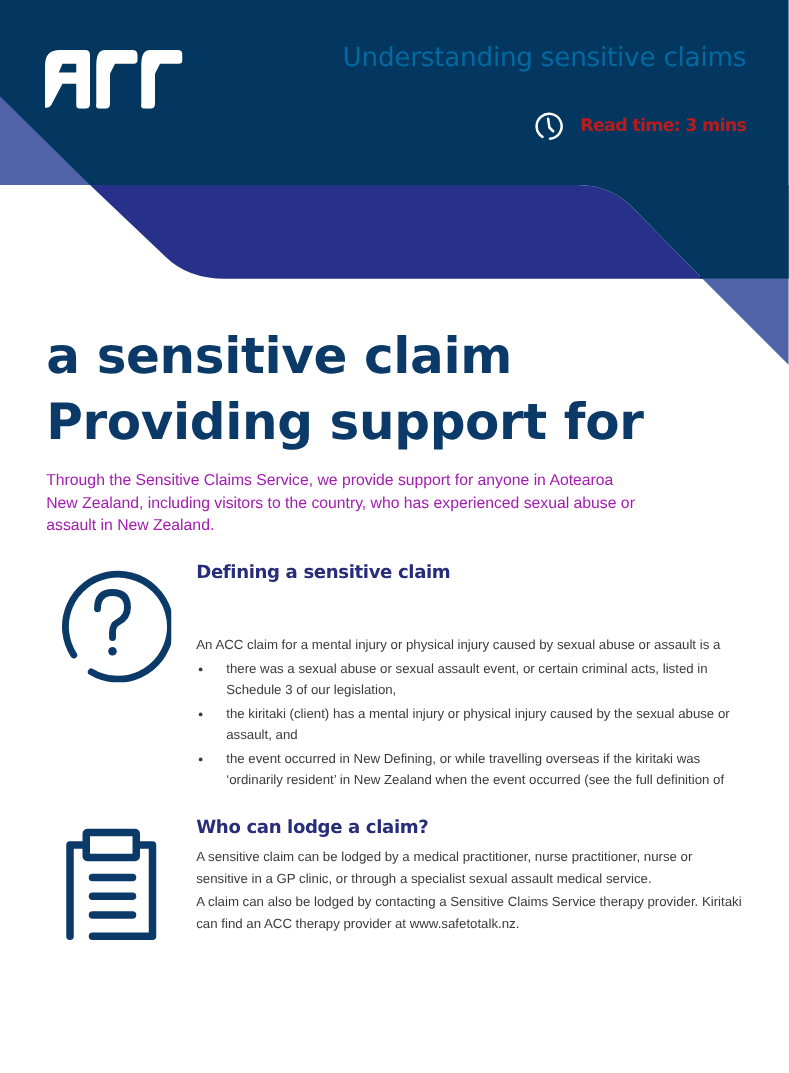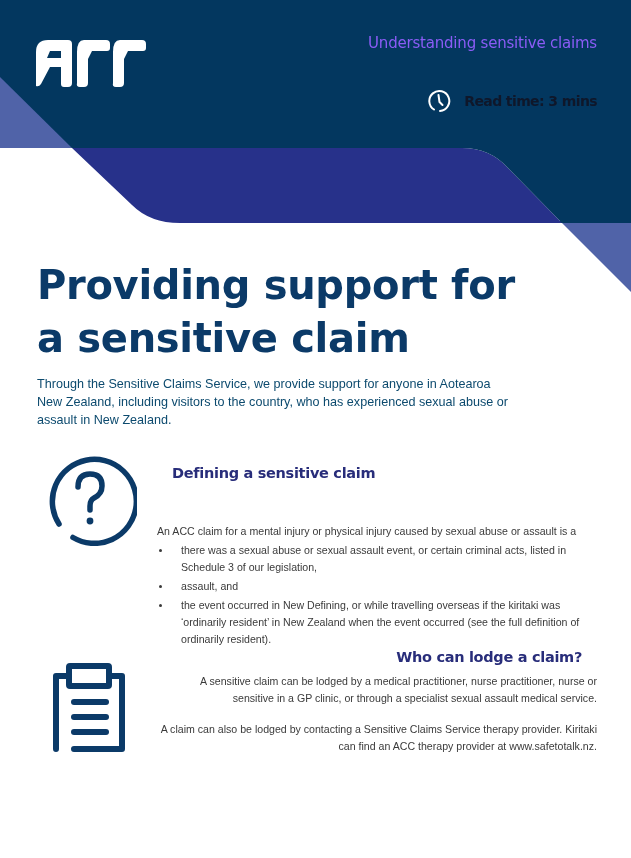--- a/index.html
+++ b/index.html
@@ -1,47 +1,47 @@
 <!DOCTYPE html>
 <html><head>
 <meta charset="utf-8">
 <style>
   html, body { margin: 0; padding: 0; background: #ffffff; }
   body { width: 631px; height: 858px; position: relative; overflow: hidden;
          font-family: "Liberation Sans", sans-serif; }
   .header-art { position: absolute; left: 0; top: 0; width: 631px; height: 300px; }
   .logo { position: absolute; left: 36px; top: 40px; width: 110px; height: 47px; }
-  .header-subtitle { position: absolute; right: 34px; top: 34px; color: #8b5cf6;
-         font-family: "DejaVu Sans", sans-serif; font-size: 15px; letter-spacing: -0.2px; white-space: nowrap; }
-  .read-time { position: absolute; right: 34px; top: 89px; display: flex; align-items: center; color: #0f172a; }
+  .header-subtitle { position: absolute; right: 34px; top: 34px; color: #0369a1;
+         font-family: "DejaVu Sans", sans-serif; font-size: 21px; letter-spacing: -0.2px; white-space: nowrap; }
+  .read-time { position: absolute; right: 34px; top: 89px; display: flex; align-items: center; color: #b91c1c; }
   .read-time svg { width: 24px; height: 24px; margin-right: 12px; }
   .read-time-label { font-family: "DejaVu Sans", sans-serif; font-weight: bold; font-size: 14px; letter-spacing: -0.6px; white-space: nowrap; }
   .title { position: absolute; left: 37px; top: 259px; margin: 0; color: #0b3a68;
          font-family: "DejaVu Sans", sans-serif; font-weight: bold; font-size: 40px; line-height: 53px; letter-spacing: -0.3px; width: 520px; }
   .title span { display: block; white-space: nowrap; }
-  .intro { position: absolute; left: 37px; top: 375px; width: 480px; margin: 0; color: #0c4a6e;
+  .intro { position: absolute; left: 37px; top: 375px; width: 480px; margin: 0; color: #a21caf;
          font-size: 12.6px; line-height: 18px; }
   .intro span { display: block; white-space: nowrap; }
   .section-icon { position: absolute; }
   .icon-question { left: 43px; top: 452px; width: 94px; height: 94px; }
   .icon-clipboard { left: 50px; top: 661px; width: 78px; height: 96px; }
   .section { position: absolute; left: 157px; width: 440px; }
-  .section h2 { margin: 15px; color: #282d7a; font-family: "DejaVu Sans", sans-serif; font-weight: bold;
+  .section h2 { margin: 0; color: #282d7a; font-family: "DejaVu Sans", sans-serif; font-weight: bold;
          font-size: 14.5px; letter-spacing: -0.3px; line-height: 20px; }
   .section p { margin: 0; color: #3a3a3a; font-size: 10.6px; line-height: 17px; }
   .section p span, .bullet-text span { display: block; white-space: nowrap; }
   .sec1 { top: 448px; }
   .sec1 h2 { margin-bottom: 6px; }
   .sec1 .lead { margin-bottom: 2px; margin-top: 40px; }
   .bullets { list-style: none; margin: 0; padding: 0; }
   .bullets li { position: relative; padding-left: 24px; margin-top: 2px; color: #3a3a3a; font-size: 10.6px; line-height: 17px; }
   .bullets li .dot { position: absolute; left: 2px; top: 7px; width: 3px; height: 3px; border-radius: 50%; background: #3a3a3a; }
-  .sec2 { top: 632px; text-align: right; }
+  .sec2 { top: 652px; }
   .sec2 h2 { margin-bottom: 6px; }
-  .sec2 p + p { margin-top: 14px; }
+  .sec2 p + p { margin-top: 2px; }
 </style>
 </head>
 <body>
 
 <svg class="header-art" viewBox="0 0 631 300" xmlns="http://www.w3.org/2000/svg">
   <rect x="0" y="0" width="631" height="223" fill="#03375f"></rect>
   <rect x="0" y="148" width="560" height="80" fill="#ffffff"></rect>
   <path d="M72 148 L462 148 Q490 148 508 168 L562 223 L180 223 Q150 223 132 205 Z" fill="#27318a"></path>
   <path d="M508 168 Q490 148 462 148 L631 148 L631 223 L562 223 Z" fill="#03375f"></path>
   <path d="M0 77 L72 148 L0 148 Z" fill="#5063a8"></path>
@@ -60,22 +60,22 @@
 
 <div class="read-time">
   <svg viewBox="0 0 24 24" xmlns="http://www.w3.org/2000/svg">
     <path d="M6 20.5 A10 10 0 1 1 12 22" fill="none" stroke="#ffffff" stroke-width="2" stroke-linecap="round"></path>
     <path d="M10.5 6 L11.5 13 L14.5 16" fill="none" stroke="#ffffff" stroke-width="2" stroke-linecap="round" stroke-linejoin="round"></path>
   </svg>
   <span class="read-time-label">Read time: 3 mins</span>
 </div>
 
 <h1 class="title">
+  <span>a sensitive claim</span>
   <span>Providing support for</span>
-  <span>a sensitive claim</span>
 </h1>
 
 <p class="intro">
   <span>Through the Sensitive Claims Service, we provide support for anyone in Aotearoa</span>
   <span>New Zealand, including visitors to the country, who has experienced sexual abuse or</span>
   <span>assault in New Zealand.</span>
 </p>
 
 <svg class="section-icon icon-question" viewBox="0 0 94 94" xmlns="http://www.w3.org/2000/svg">
   <path d="M16 72 A42 42 0 1 1 30 85.5" fill="none" stroke="#0b3a68" stroke-width="5.5" stroke-linecap="round"></path>
@@ -92,29 +92,29 @@
     <li>
       <span class="dot"></span>
       <div class="bullet-text">
         <span>there was a sexual abuse or sexual assault event, or certain criminal acts, listed in</span>
         <span>Schedule 3 of our legislation,</span>
       </div>
     </li>
     <li>
       <span class="dot"></span>
       <div class="bullet-text">
+        <span>the kiritaki (client) has a mental injury or physical injury caused by the sexual abuse or</span>
         <span>assault, and</span>
       </div>
     </li>
     <li>
       <span class="dot"></span>
       <div class="bullet-text">
         <span>the event occurred in New Defining, or while travelling overseas if the kiritaki was</span>
         <span>‘ordinarily resident’ in New Zealand when the event occurred (see the full definition of</span>
-        <span>ordinarily resident).</span>
       </div>
     </li>
   </ul>
 </section>
 
 <svg class="section-icon icon-clipboard" viewBox="0 0 78 96" xmlns="http://www.w3.org/2000/svg">
   <g fill="none" stroke="#0b3a68" stroke-width="6" stroke-linecap="round" stroke-linejoin="round">
     <path d="M18 15 H6 V88"></path>
     <path d="M60 15 H72 V88 H24"></path>
     <rect x="19" y="5" width="40" height="20" rx="1"></rect>

